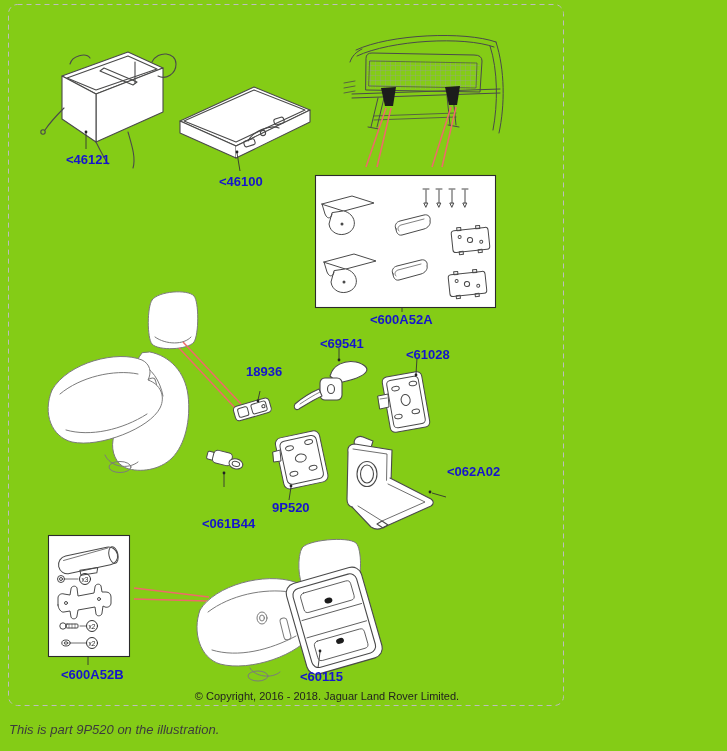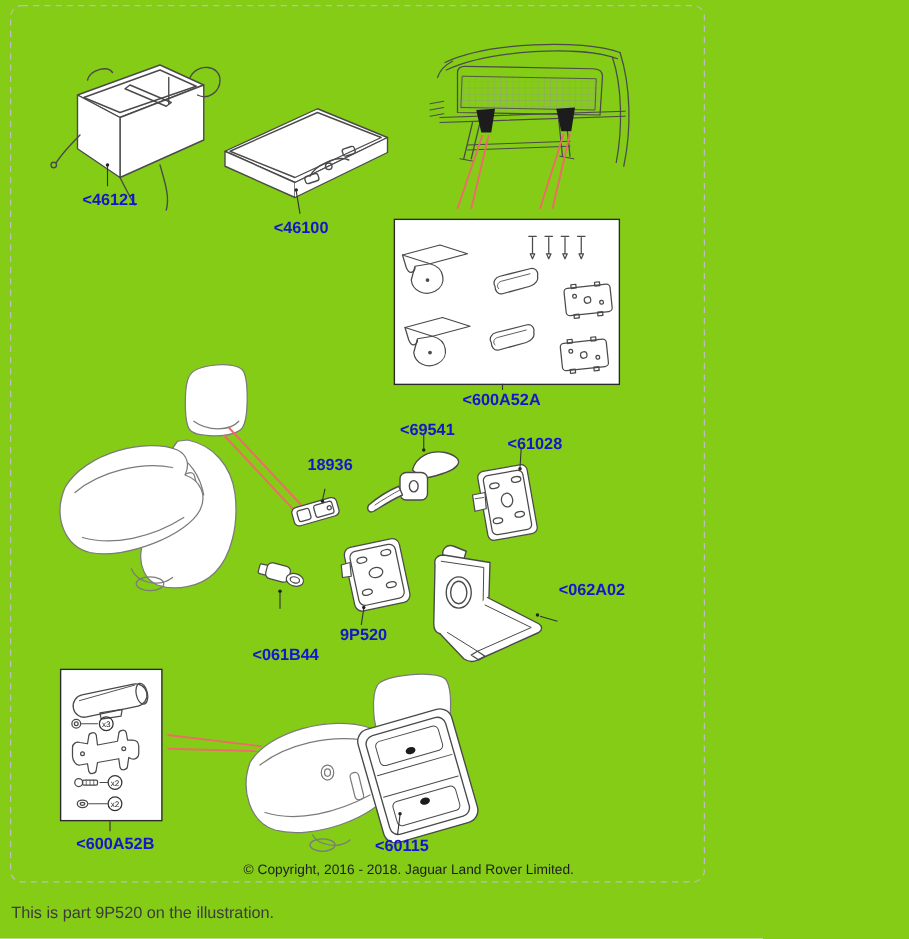--- a/index.html
+++ b/index.html
@@ -15,21 +15,21 @@
   .ref-block{
     position:absolute;left:421px;top:637px;width:92px;text-align:center;
     font-size:11px;line-height:14.5px;color:#1f1f1f;
   }
   .copyright{
     position:absolute;left:50%;transform:translateX(-50%);top:690px;
     font-size:11px;color:#1f1f1f;white-space:nowrap;width:auto;text-align:left;margin-left:28px;
   }
   .copy-wrap{position:absolute;left:0;top:0;width:598px;height:0;}
   .caption{
-    position:absolute;left:9px;top:722px;font-size:13px;color:#3c3c3c;white-space:nowrap;
+    position:absolute;left:9px;top:722px;font-size:13px;color:#3c3c3c;white-space:nowrap;font-style:italic;
   }
   .badge-t{font:6.5px "Liberation Sans",sans-serif;fill:#222;}
 </style>
 </head>
 <body>
 
 <div id="screen">
 
 <svg width="727" height="751" viewBox="0 0 727 751">
   <defs>

